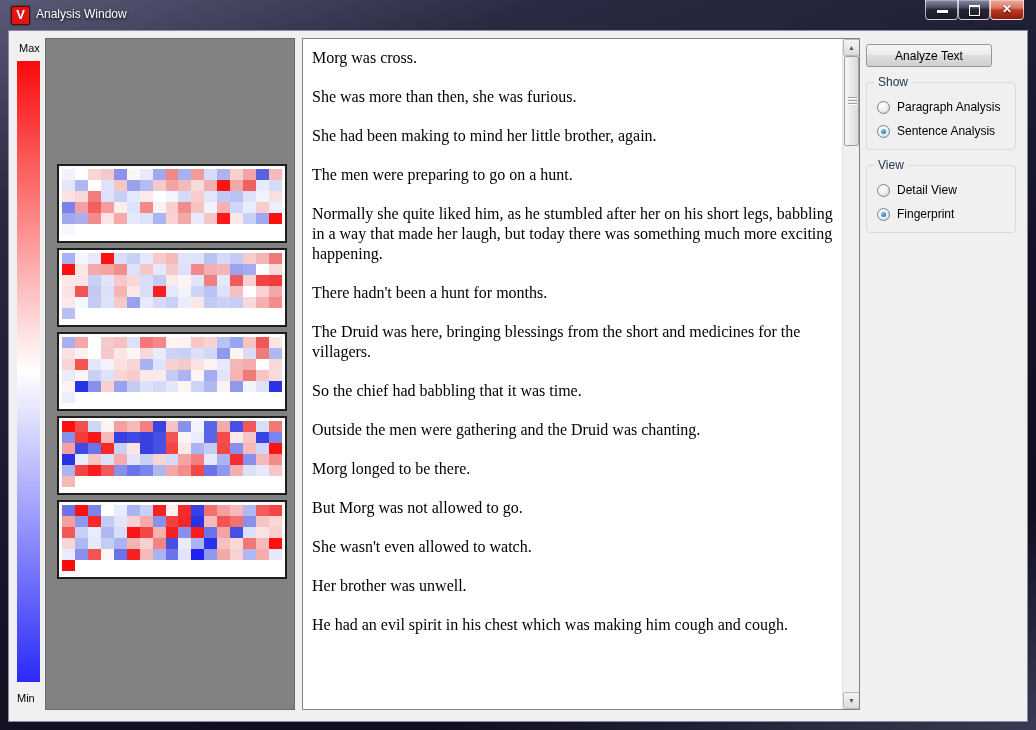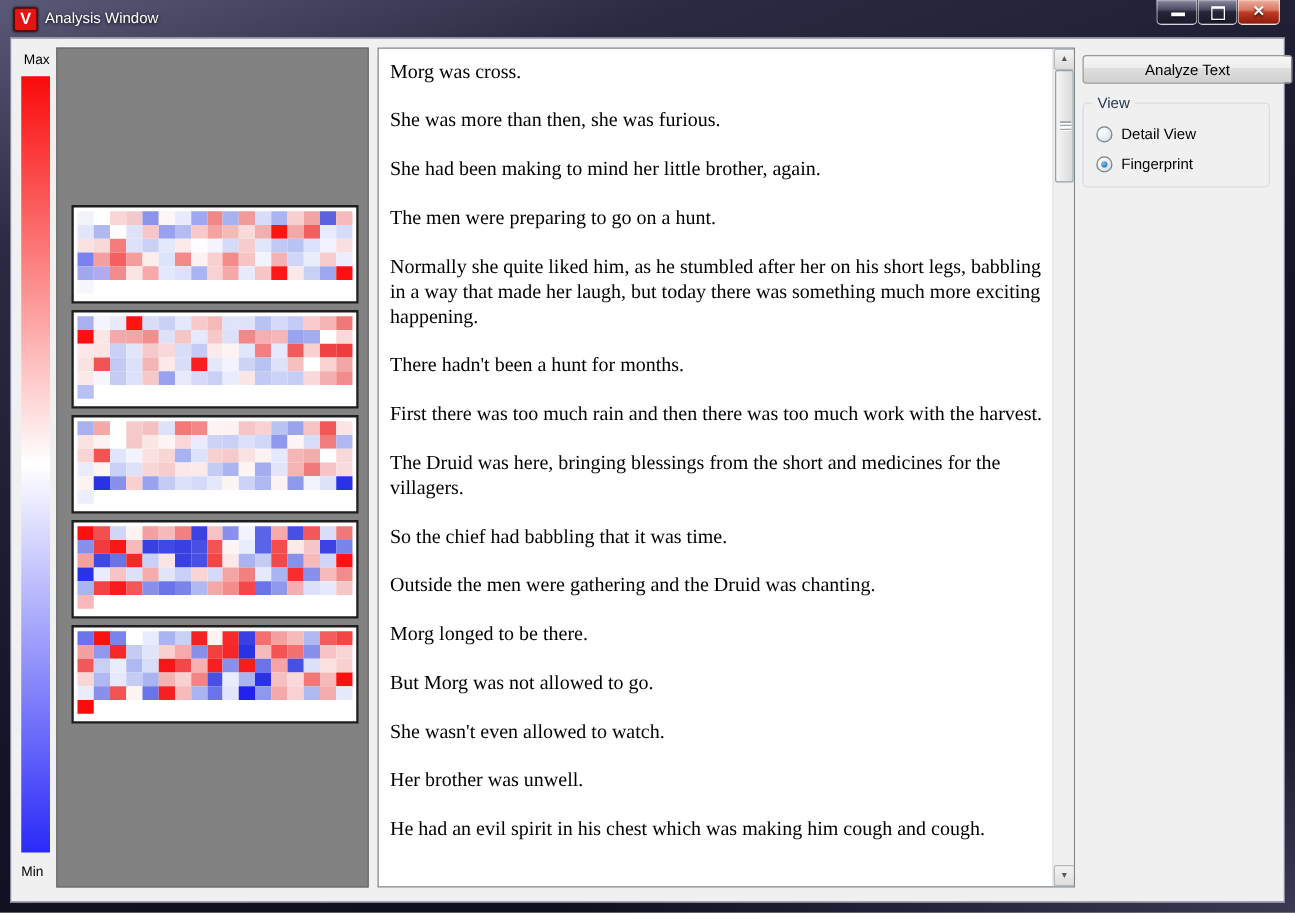--- a/index.html
+++ b/index.html
@@ -56,21 +56,21 @@
     color:#4f5b62;font-size:7px;text-align:center;line-height:15px;cursor:pointer;}
   #sb-up{top:0;}
   #sb-down{bottom:0;}
   #sb-thumb{position:absolute;left:1px;top:17px;width:15px;height:90px;
     background:linear-gradient(90deg,#f6f6f6,#dadada);border:1px solid #96a0a6;border-radius:2px;
     box-sizing:border-box;cursor:pointer;}
   .sb-grip{position:absolute;left:50%;top:50%;width:9px;height:8px;margin:-4px 0 0 -4px;
     background:repeating-linear-gradient(180deg,#9aa4aa 0,#9aa4aa 1px,#fdfdfd 1px,#fdfdfd 2px,rgba(0,0,0,0) 2px,rgba(0,0,0,0) 3px);}
   
   #sidebar{position:absolute;left:857px;top:13px;width:150px;}
-  #analyze-btn{width:168px;height:23px;font-family:"Liberation Sans",sans-serif;font-size:12px;
+  #analyze-btn{width:126px;height:23px;font-family:"Liberation Sans",sans-serif;font-size:12px;
     color:#000;border:1px solid #989898;border-radius:3px;cursor:pointer;
     background:linear-gradient(180deg,#f6f6f6 0%,#ededed 45%,#dfdfdf 46%,#d0d0d0 100%);}
   .groupbox{position:relative;border:1px solid #d7dade;border-radius:4px;margin-top:15px;
     padding:12px 8px 6px 8px;}
   .gb-label{position:absolute;top:-8px;left:7px;background:#f0f0f0;padding:0 4px;
     font-size:12px;color:#24364e;}
   .radio-row{display:flex;align-items:center;height:24px;cursor:pointer;}
   .radio-circle{position:relative;width:13px;height:13px;border-radius:50%;margin:0 7px 0 2px;
     border:1px solid #75838c;box-sizing:border-box;flex:0 0 13px;
     background:radial-gradient(circle at 35% 30%,#ffffff 0%,#eef2f4 45%,#c9d3d8 100%);}
@@ -557,21 +557,20 @@
       </div>
 
     <div id="text-panel">
       <div id="story-text">
           <p>Morg was cross.</p>
           <p>She was more than then, she was furious.</p>
           <p>She had been making to mind her little brother, again.</p>
           <p>The men were preparing to go on a hunt.</p>
           <p>Normally she quite liked him, as he stumbled after her on his short legs, babbling in a way that made her laugh, but today there was something much more exciting happening.</p>
           <p>There hadn't been a hunt for months.</p>
-          <p>First there was too much rain and then there was too much work with the harvest.</p>
           <p>The Druid was here, bringing blessings from the short and medicines for the villagers.</p>
           <p>So the chief had babbling that it was time.</p>
           <p>Outside the men were gathering and the Druid was chanting.</p>
           <p>Morg longed to be there.</p>
           <p>But Morg was not allowed to go.</p>
           <p>She wasn't even allowed to watch.</p>
           <p>Her brother was unwell.</p>
           <p>He had an evil spirit in his chest which was making him cough and cough.</p>
         </div>
       <div id="v-scrollbar">
@@ -579,20 +578,33 @@
         <div id="sb-thumb">
           <span class="sb-grip"></span>
         </div>
         <div id="sb-down" class="sb-btn">▼</div>
       </div>
     </div>
 
     <div id="sidebar">
       <button id="analyze-btn">Analyze Text</button>
       <div class="groupbox">
+        <span class="gb-label">Show</span>
+        <div class="gb-options">
+            <div class="radio-row">
+              <span class="radio-circle"></span>
+              <span class="radio-label">Paragraph Analysis</span>
+            </div>
+            <div class="radio-row">
+              <span class="radio-circle checked"></span>
+              <span class="radio-label">Sentence Analysis</span>
+            </div>
+          </div>
+      </div>
+      <div class="groupbox">
         <span class="gb-label">View</span>
         <div class="gb-options">
             <div class="radio-row">
               <span class="radio-circle"></span>
               <span class="radio-label">Detail View</span>
             </div>
             <div class="radio-row">
               <span class="radio-circle checked"></span>
               <span class="radio-label">Fingerprint</span>
             </div>

